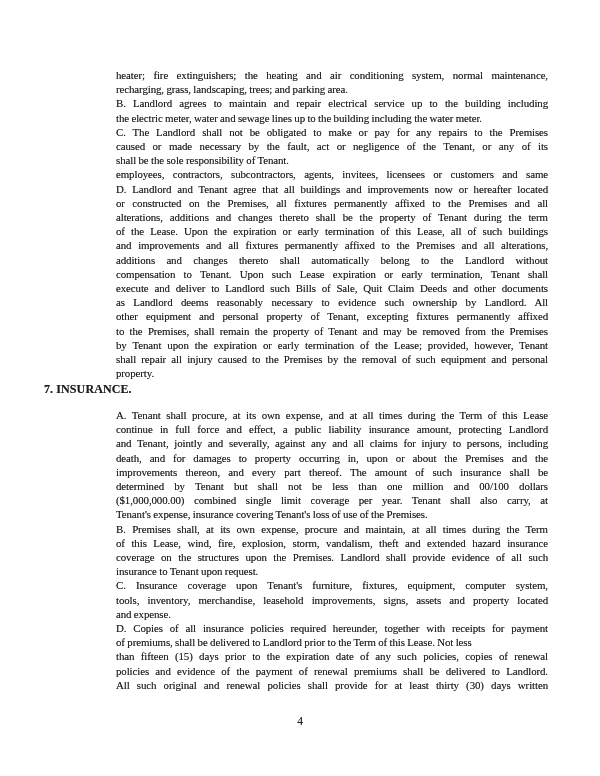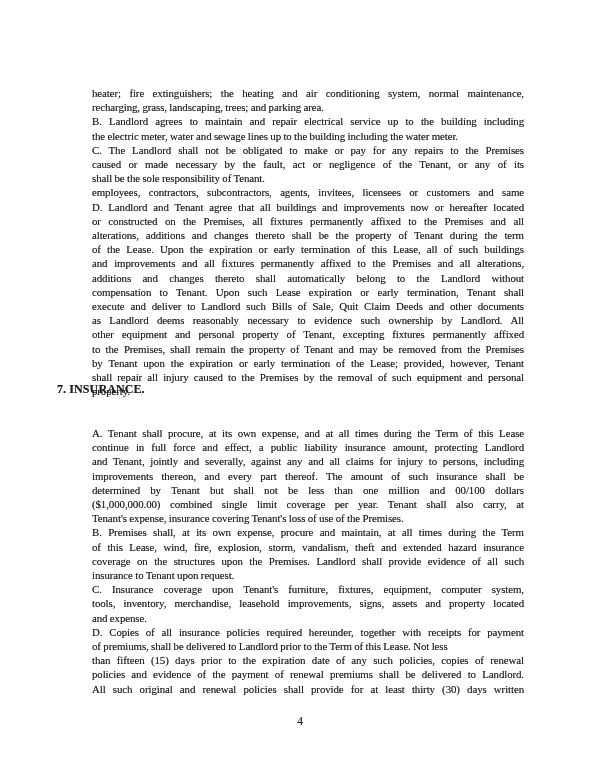--- a/index.html
+++ b/index.html
@@ -11,40 +11,39 @@
     position: relative;
     width: 600px;
     height: 776px;
     background: var(--page-bg, #ffffff);
     overflow: hidden;
     font-family: "Liberation Serif", "DejaVu Serif", serif;
     color: var(--ink, #1e1e1e);
   }
   .textblock {
     position: absolute;
-    left: 92px;
+    left: 116px;
     width: 432px;
     font-size: 10.9px;
     line-height: 14.2px;
     letter-spacing: -0.1px;
     word-spacing: -0.2px;
     text-shadow: 0 0 0.6px rgba(25,25,25,0.55);
-    margin-top: 18px;
   }
   .ln {
     text-align: justify;
     text-align-last: justify;
     min-height: 14.2px;
   }
   .ln.natural {
     text-align-last: left;
   }
   .heading {
     position: absolute;
-    left: 57px;
+    left: 44px;
     top: 382px;
     font-size: 12px;
     font-weight: bold;
     letter-spacing: 0.1px;
     line-height: 14.2px;
     text-shadow: 0 0 0.6px rgba(25,25,25,0.55);
   }
   .pagenum {
     position: absolute;
     left: 0;
@@ -87,20 +86,21 @@
       <div class="ln">shall repair all injury caused to the Premises by the removal of such equipment and personal</div>
       <div class="ln natural">property.</div>
     </div>
 
   <div class="heading">7. INSURANCE.</div>
 
   <div id="block-insurance" class="textblock">
       <div class="ln">A. Tenant shall procure, at its own expense, and at all times during the Term of this Lease</div>
       <div class="ln">continue in full force and effect, a public liability insurance amount, protecting Landlord</div>
       <div class="ln">and Tenant, jointly and severally, against any and all claims for injury to persons, including</div>
+      <div class="ln">death, and for damages to property occurring in, upon or about the Premises and the</div>
       <div class="ln">improvements thereon, and every part thereof. The amount of such insurance shall be</div>
       <div class="ln">determined by Tenant but shall not be less than one million and 00/100 dollars</div>
       <div class="ln">($1,000,000.00) combined single limit coverage per year. Tenant shall also carry, at</div>
       <div class="ln natural">Tenant's expense, insurance covering Tenant's loss of use of the Premises.</div>
       <div class="ln">B. Premises shall, at its own expense, procure and maintain, at all times during the Term</div>
       <div class="ln">of this Lease, wind, fire, explosion, storm, vandalism, theft and extended hazard insurance</div>
       <div class="ln">coverage on the structures upon the Premises. Landlord shall provide evidence of all such</div>
       <div class="ln natural">insurance to Tenant upon request.</div>
       <div class="ln">C. Insurance coverage upon Tenant's furniture, fixtures, equipment, computer system,</div>
       <div class="ln">tools, inventory, merchandise, leasehold improvements, signs, assets and property located</div>

